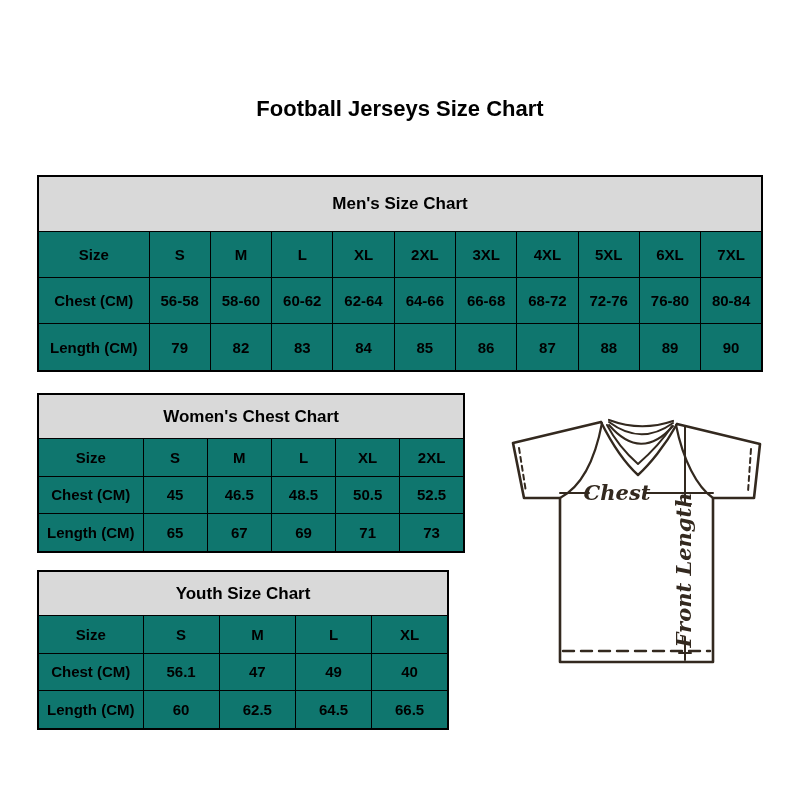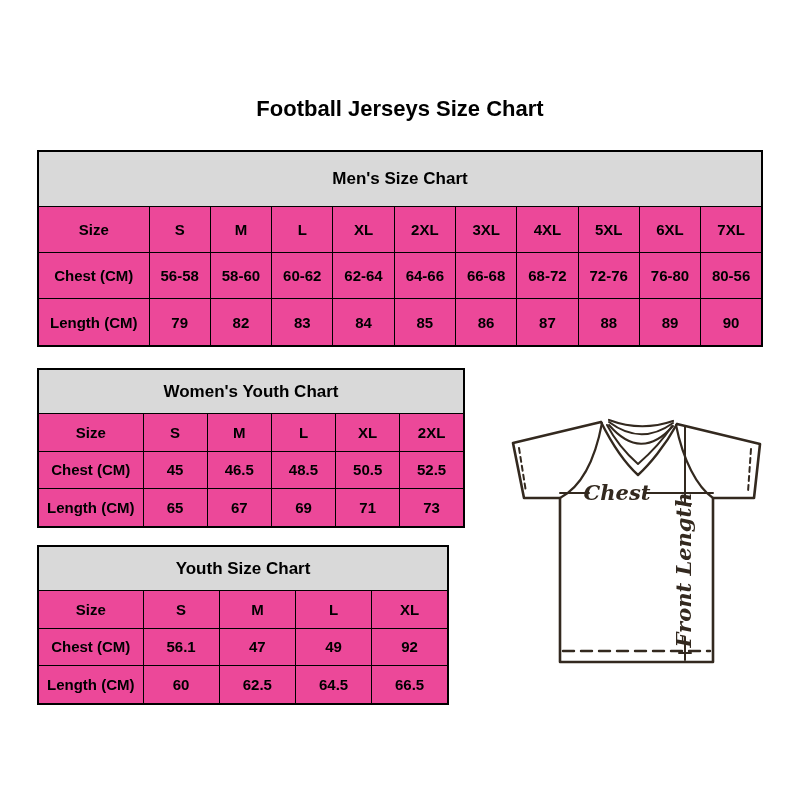--- a/index.html
+++ b/index.html
@@ -6,21 +6,21 @@
   #canvas{
     position:relative;width:800px;height:800px;background:#ffffff;
     font-family:"Liberation Sans",sans-serif;color:#000;overflow:hidden;
   }
   #page-title{
     position:absolute;top:96px;left:0;width:800px;margin:0;
     text-align:center;font-size:22px;font-weight:bold;color:#000;
   }
   table.size-table{
     position:absolute;border-collapse:collapse;table-layout:fixed;
-    font-weight:bold;text-align:center;background:#ec4899;
+    font-weight:bold;text-align:center;background:#0f766e;margin-top:25px;
   }
   table.size-table td{
     border:1.5px solid #000;font-size:15px;padding:0;
     vertical-align:middle;white-space:nowrap;
   }
   table.size-table{border:2px solid #000;}
   table.size-table tr.title-row td{background:#d9d9d9;font-size:17px;}
   #men-table{left:37px;top:150px;width:726px;height:197px;}
   #men-table col.c-label{width:111px;}
   #women-table{left:37px;top:368px;width:428px;height:160px;}
@@ -74,21 +74,21 @@
           <td>Chest (CM)</td>
           <td>56-58</td>
           <td>58-60</td>
           <td>60-62</td>
           <td>62-64</td>
           <td>64-66</td>
           <td>66-68</td>
           <td>68-72</td>
           <td>72-76</td>
           <td>76-80</td>
-          <td>80-56</td>
+          <td>80-84</td>
         </tr>
         <tr>
           <td>Length (CM)</td>
           <td>79</td>
           <td>82</td>
           <td>83</td>
           <td>84</td>
           <td>85</td>
           <td>86</td>
           <td>87</td>
@@ -103,21 +103,21 @@
       <colgroup>
         <col class="c-label">
         <col>
         <col>
         <col>
         <col>
         <col>
       </colgroup>
       <tbody>
         <tr class="title-row">
-          <td colspan="6">Women's Youth Chart</td>
+          <td colspan="6">Women's Chest Chart</td>
         </tr>
         <tr>
           <td>Size</td>
           <td>S</td>
           <td>M</td>
           <td>L</td>
           <td>XL</td>
           <td>2XL</td>
         </tr>
         <tr>
@@ -156,21 +156,21 @@
           <td>S</td>
           <td>M</td>
           <td>L</td>
           <td>XL</td>
         </tr>
         <tr>
           <td>Chest (CM)</td>
           <td>56.1</td>
           <td>47</td>
           <td>49</td>
-          <td>92</td>
+          <td>40</td>
         </tr>
         <tr>
           <td>Length (CM)</td>
           <td>60</td>
           <td>62.5</td>
           <td>64.5</td>
           <td>66.5</td>
         </tr>
       </tbody>
     </table>

